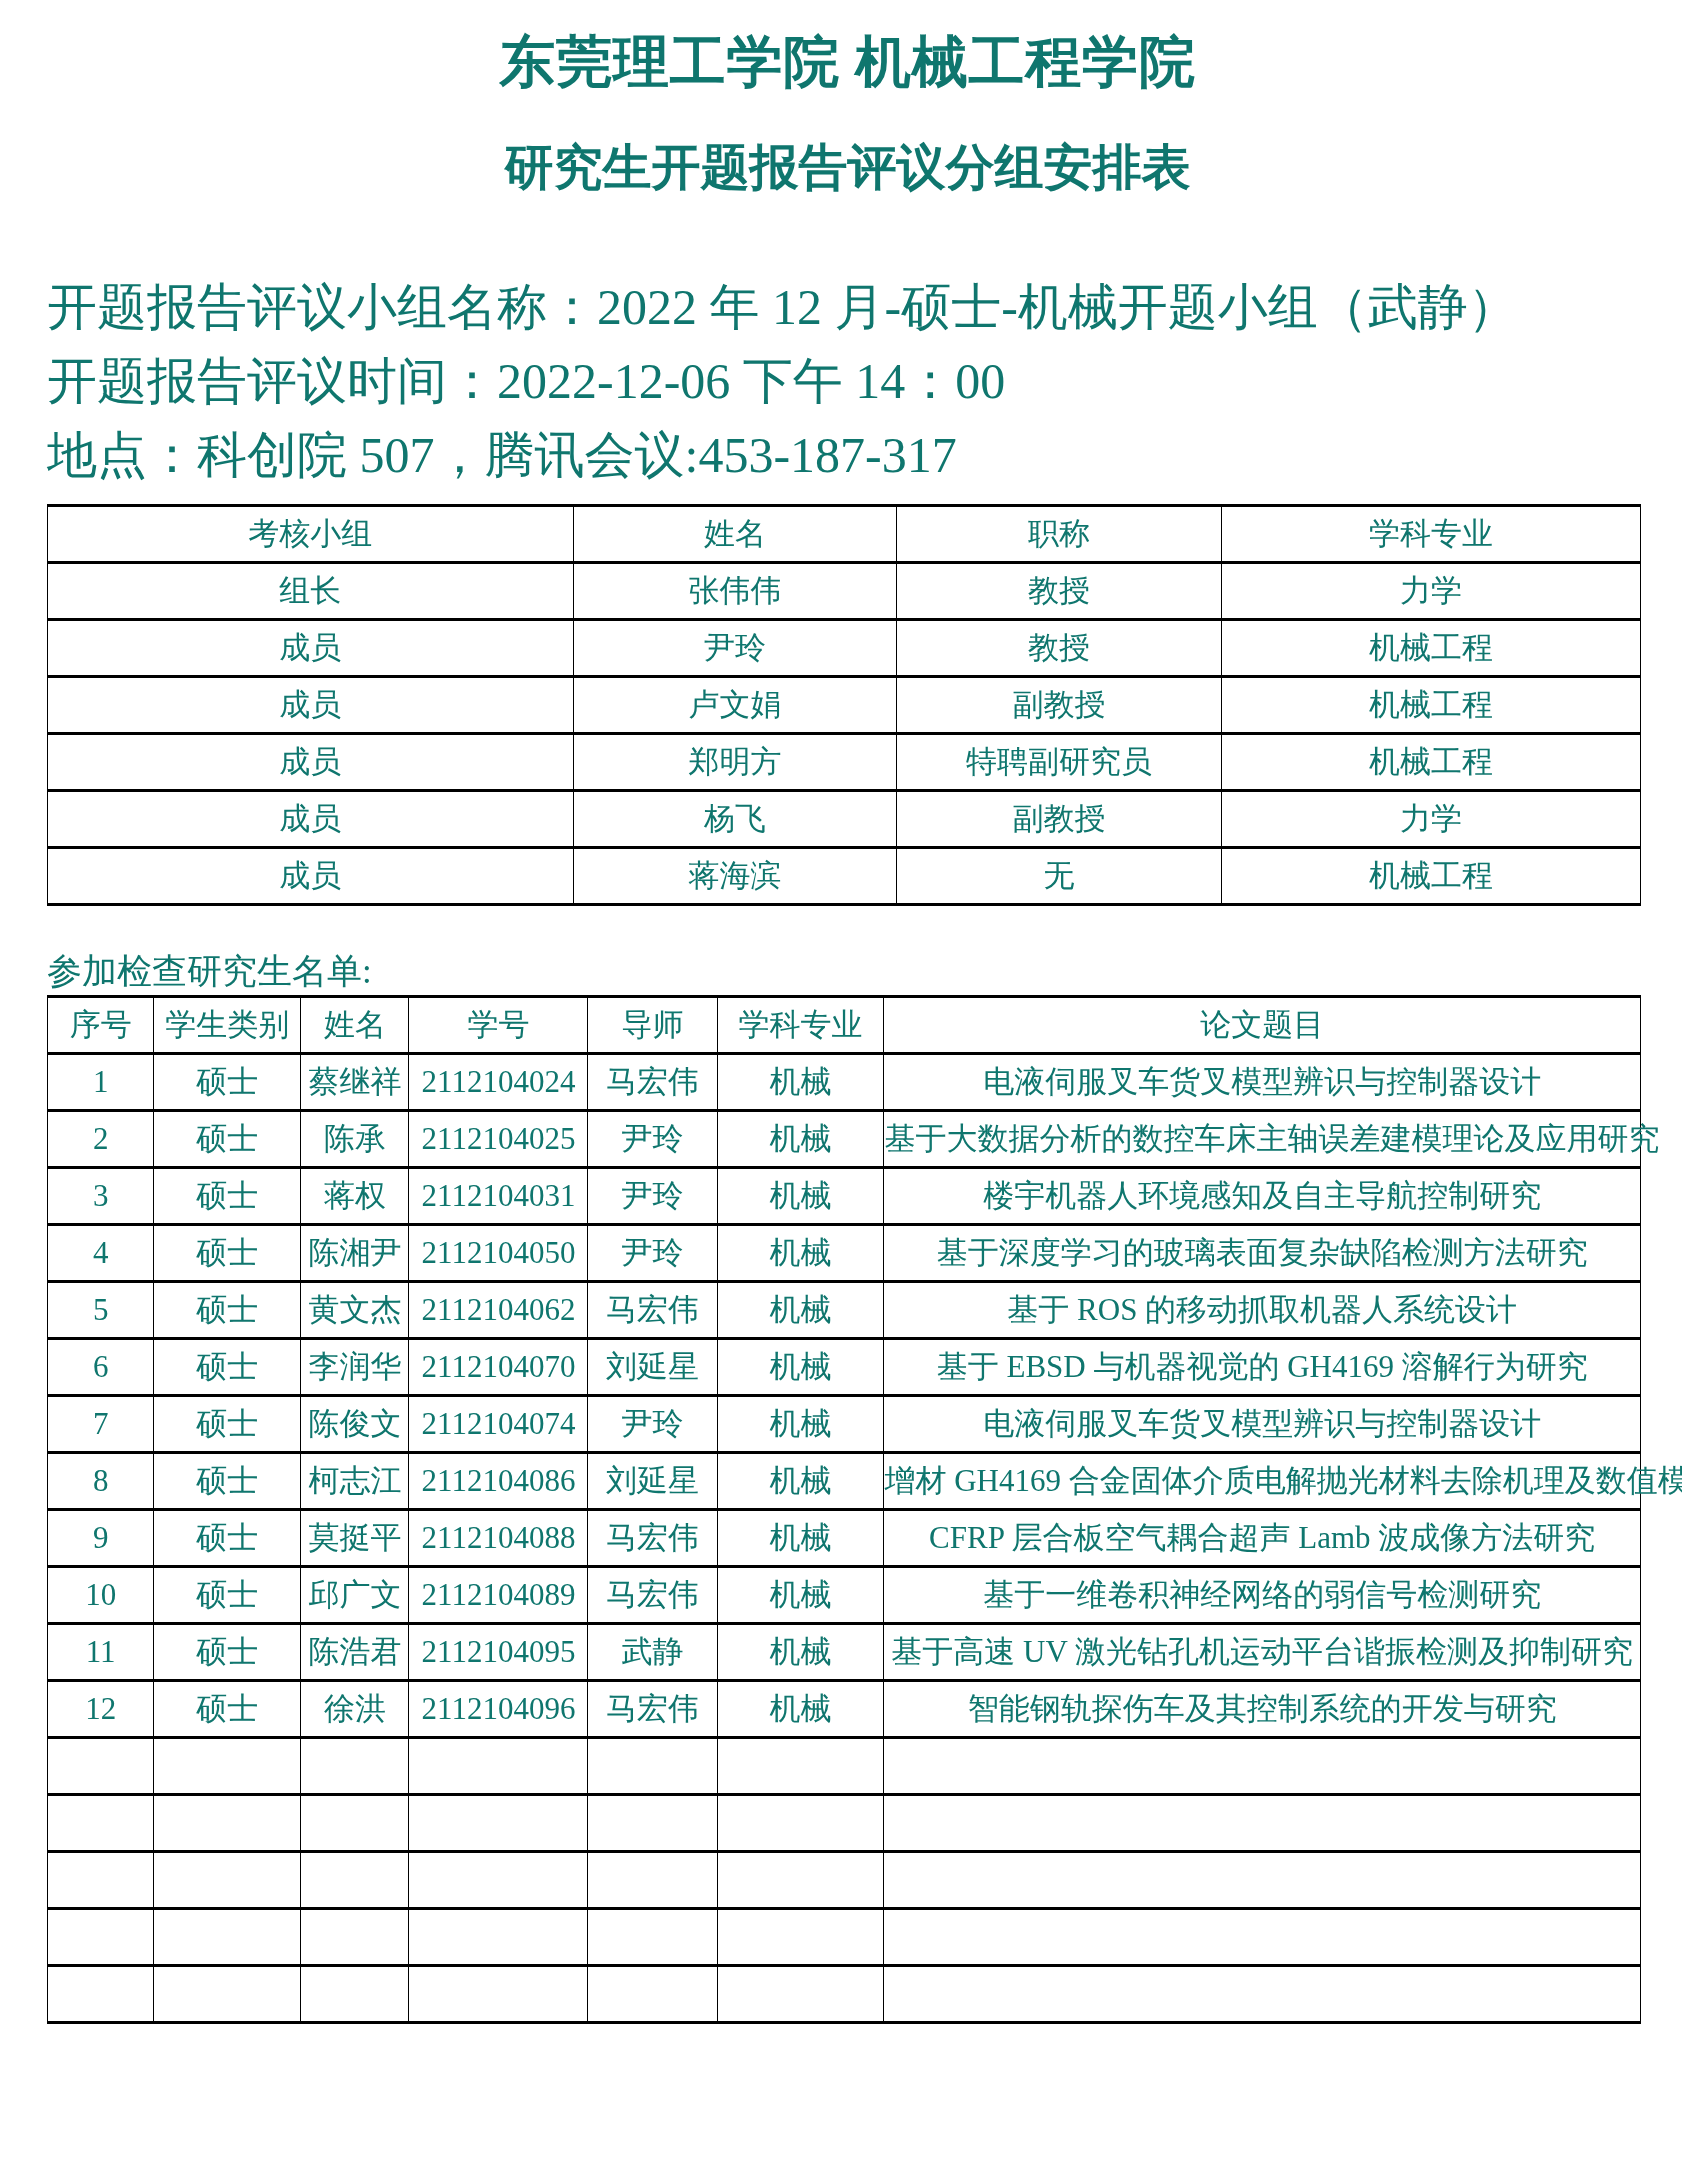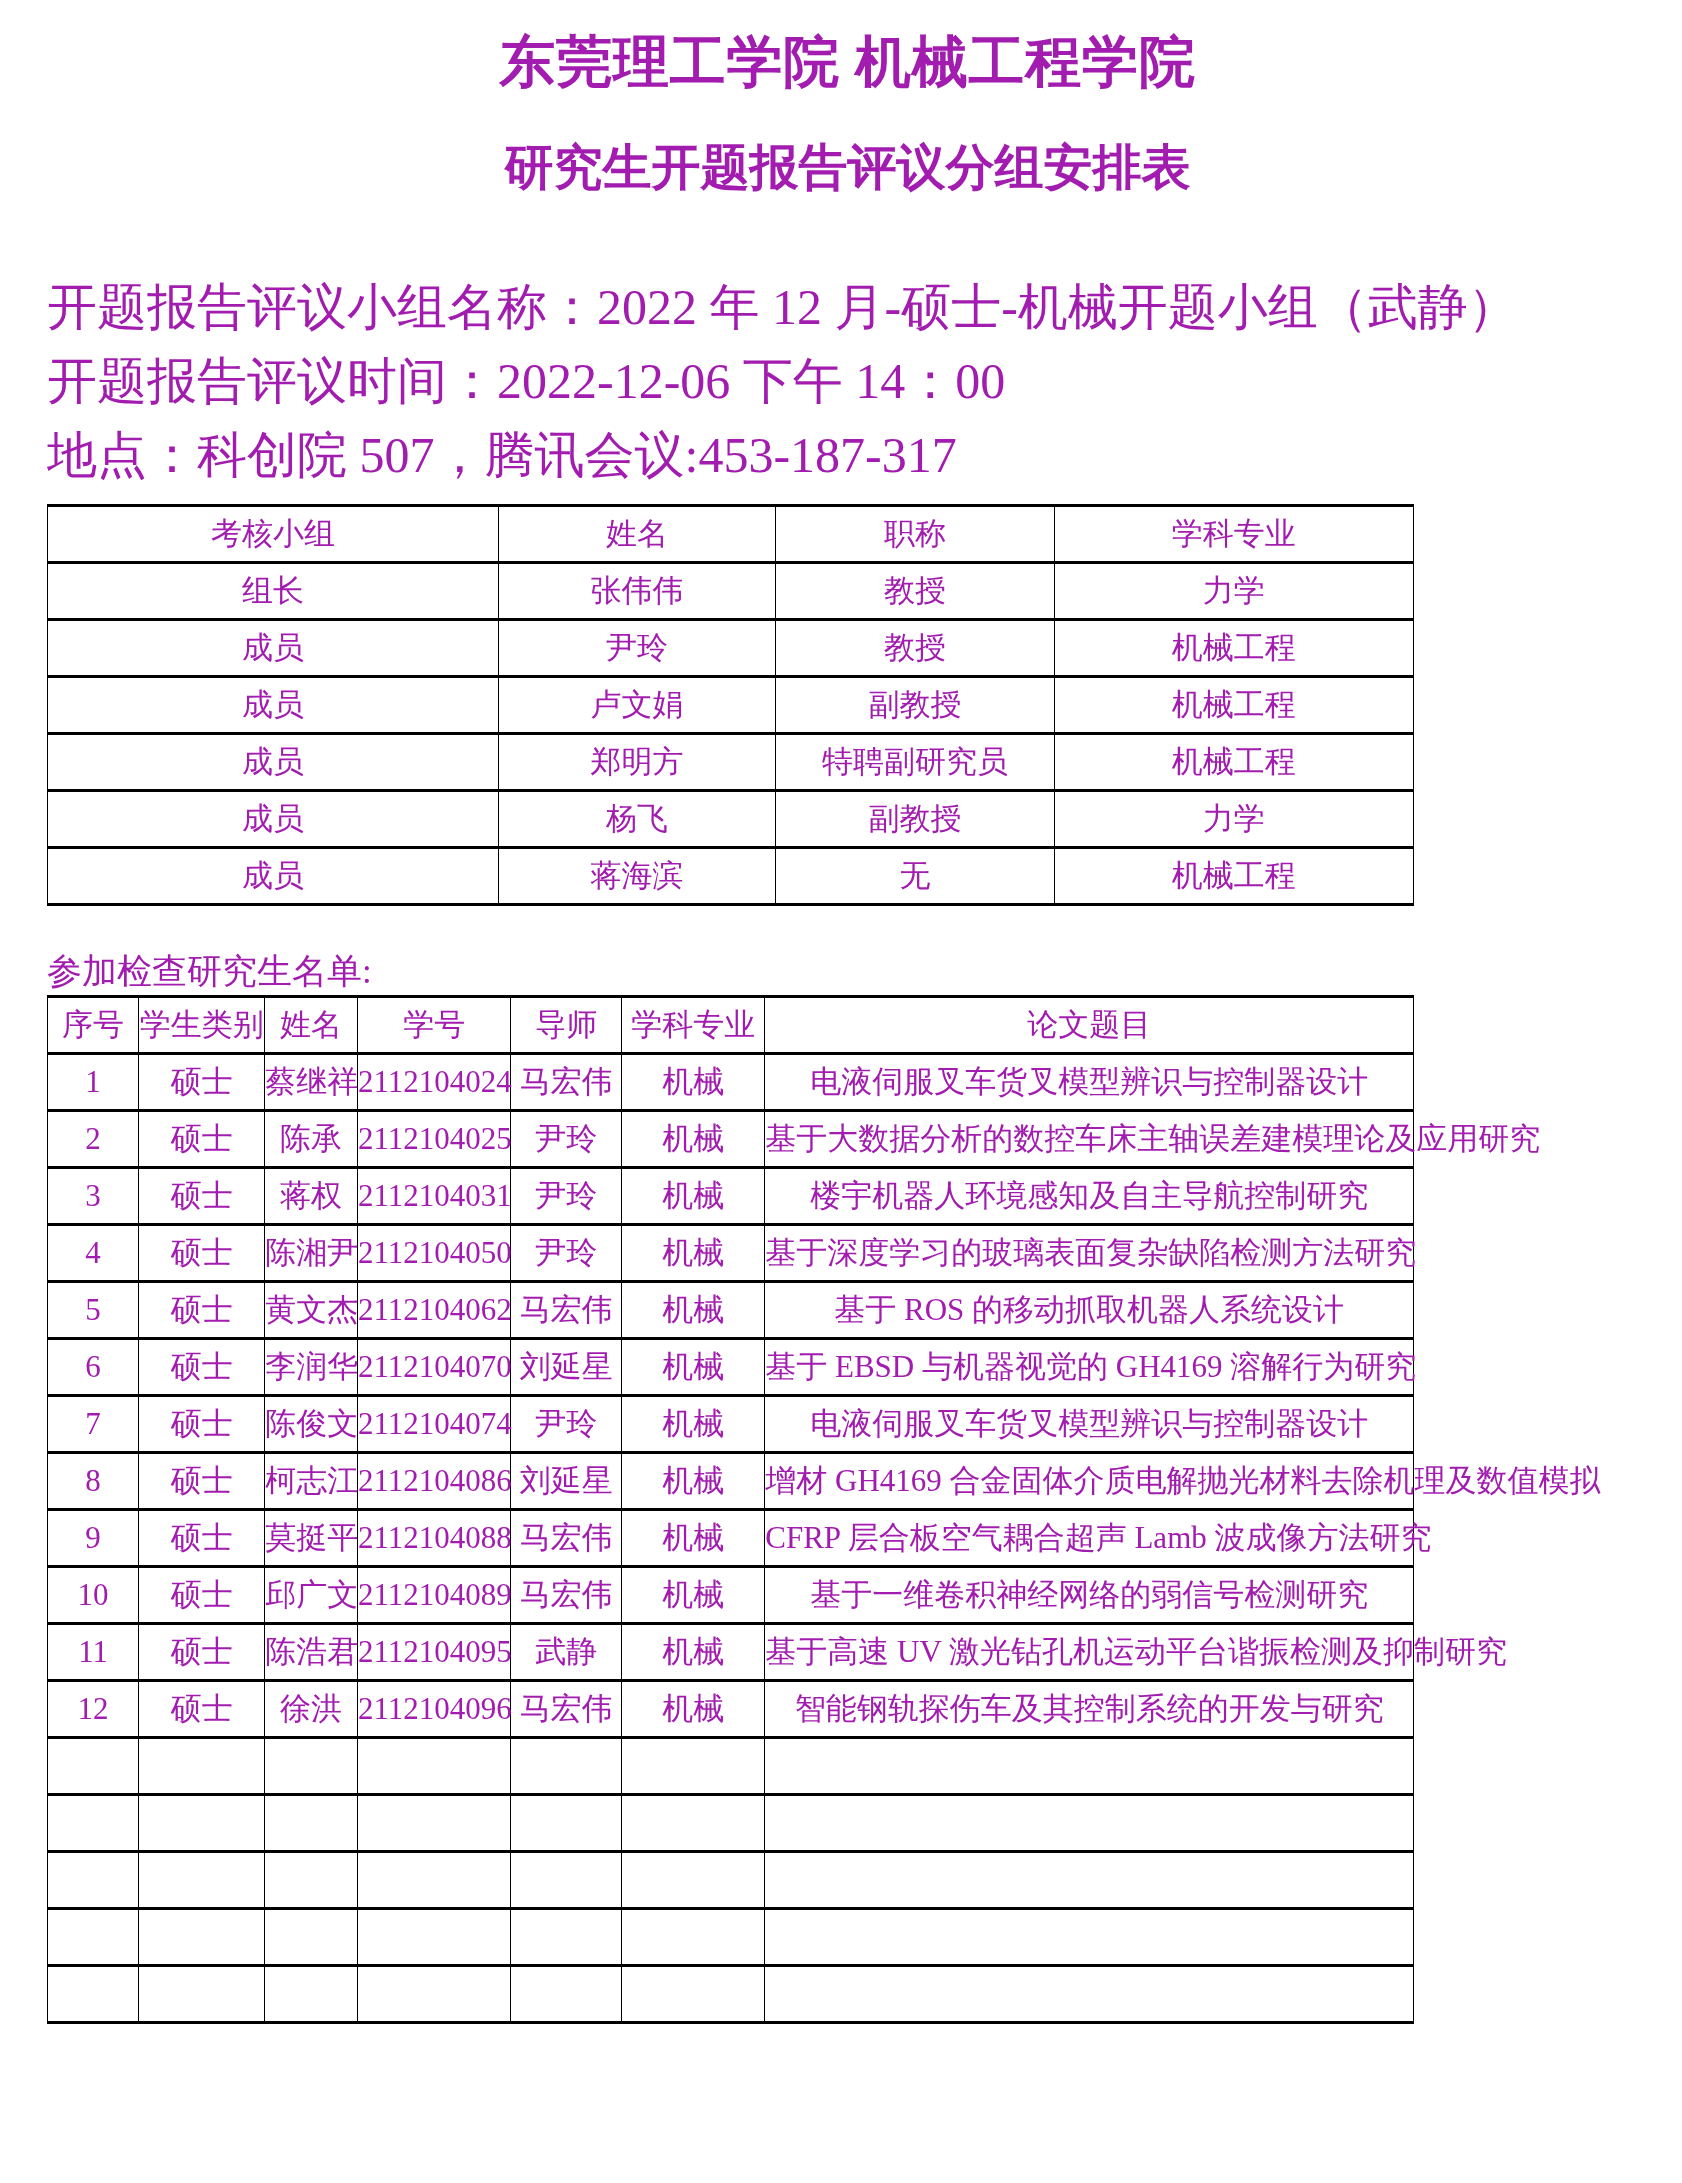--- a/index.html
+++ b/index.html
@@ -4,21 +4,21 @@
 <style>
   html,body { margin:0; padding:0; background:#888; }
   .page {
     position:relative;
     width:1683px; height:2183px;
     margin:0 auto;
     background:#ffffff;
     box-sizing:border-box;
     padding:0 35px 12px 47px;
     font-family:"Liberation Serif","DejaVu Serif",serif;
-    color:#a21caf;
+    color:#0f766e;
     overflow:hidden;
   }
   .title1 {
     margin:0; padding-top:30px;
     text-align:center;
     font-size:56px; font-weight:bold;
     line-height:1.15;
     letter-spacing:0.8px;
     white-space:nowrap;
   }
@@ -39,21 +39,21 @@
   .section-label {
     font-size:35px;
     line-height:46px;
     white-space:nowrap;
   }
   .label1 { margin-top:69px; }
   .label2 { margin-top:43px; }
   table.doc-table {
     border-collapse:collapse;
     table-layout:fixed;
-    width:1367px;
+    width:1594px;
     margin:0;
   }
   table.doc-table tr { height:57px; }
   table.doc-table td {
     border:1.6px solid #000;
     border-top-width:3.3px;
     border-bottom-width:3.3px;
     text-align:center;
     vertical-align:middle;
     font-size:31px;

